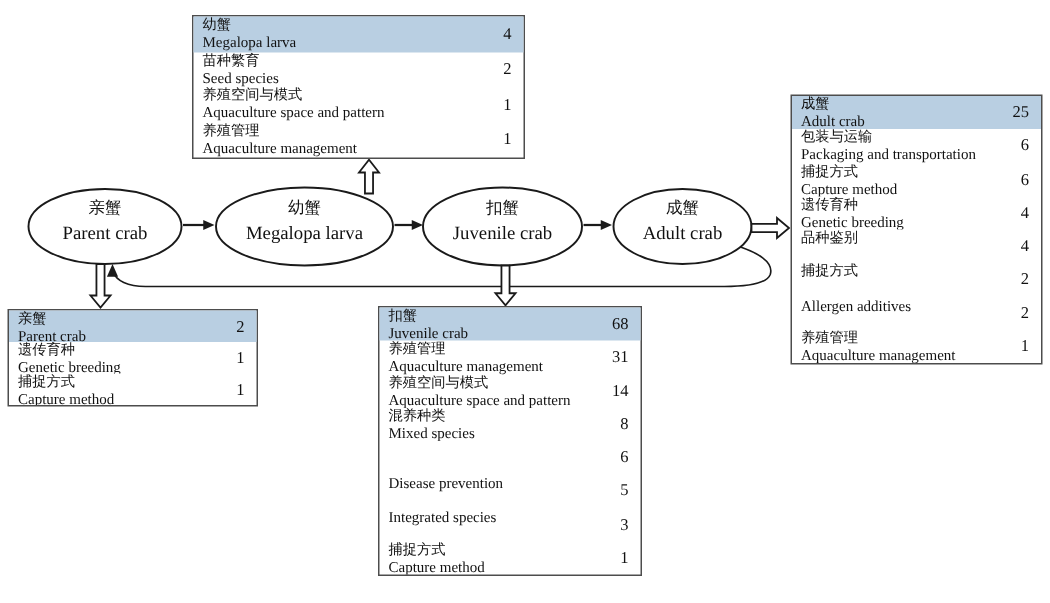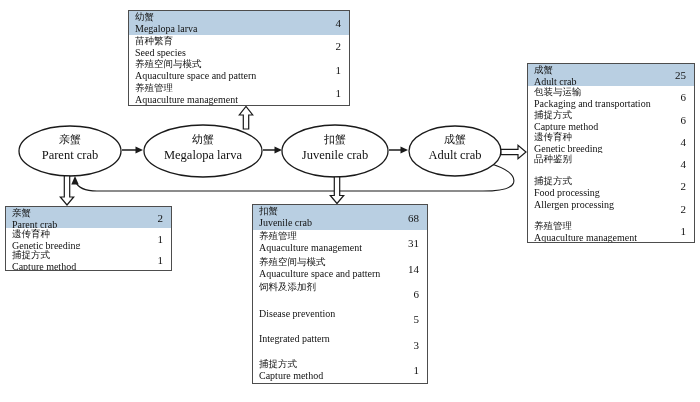--- a/index.html
+++ b/index.html
@@ -117,25 +117,24 @@
         <div class="zh">遗传育种</div>
         <div class="en">Genetic breeding</div>
         <span class="count">4</span>
       </div>
       <div class="row">
         <div class="zh">品种鉴别</div>
         <span class="count">4</span>
       </div>
       <div class="row">
         <div class="zh">捕捉方式</div>
-        <div class="en">Food processing</div>
         <span class="count">2</span>
       </div>
       <div class="row">
-        <div class="en">Allergen processing</div>
+        <div class="en">Allergen additives</div>
         <span class="count">2</span>
       </div>
       <div class="row">
         <div class="zh">养殖管理</div>
         <div class="en">Aquaculture management</div>
         <span class="count">1</span>
       </div>
     </div>
 
   <div class="box" style="left:5px;top:206px;width:167px;height:65px;">
@@ -166,29 +165,33 @@
         <div class="zh">养殖管理</div>
         <div class="en">Aquaculture management</div>
         <span class="count">31</span>
       </div>
       <div class="row">
         <div class="zh">养殖空间与模式</div>
         <div class="en">Aquaculture space and pattern</div>
         <span class="count">14</span>
       </div>
       <div class="row">
-        <div class="zh">饲料及添加剂</div>
+        <div class="zh">混养种类</div>
+        <div class="en">Mixed species</div>
+        <span class="count">8</span>
+      </div>
+      <div class="row">
         <span class="count">6</span>
       </div>
       <div class="row">
         <div class="en">Disease prevention</div>
         <span class="count">5</span>
       </div>
       <div class="row">
-        <div class="en">Integrated pattern</div>
+        <div class="en">Integrated species</div>
         <span class="count">3</span>
       </div>
       <div class="row">
         <div class="zh">捕捉方式</div>
         <div class="en">Capture method</div>
         <span class="count">1</span>
       </div>
     </div>
 
 </div>

